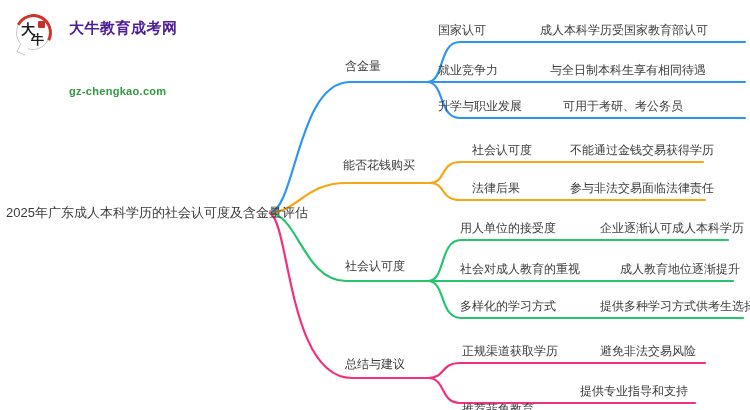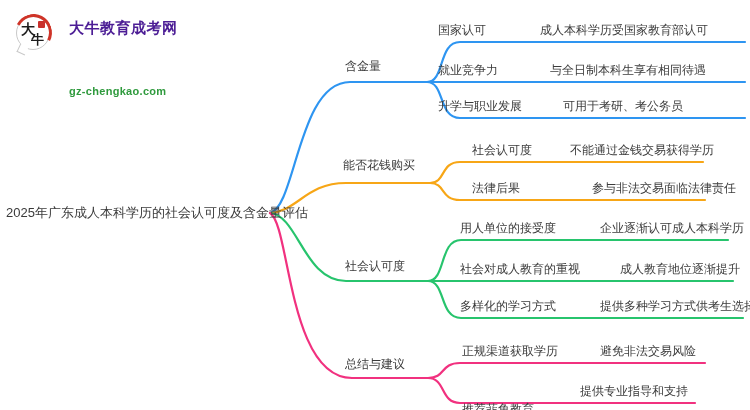--- a/index.html
+++ b/index.html
@@ -74,21 +74,21 @@
   <div class="txt" style="left:438px;top:22px;">国家认可</div>
   <div class="txt" style="left:540px;top:22px;">成人本科学历受国家教育部认可</div>
   <div class="txt" style="left:438px;top:62px;">就业竞争力</div>
   <div class="txt" style="left:550px;top:62px;">与全日制本科生享有相同待遇</div>
   <div class="txt" style="left:563px;top:98px;">可用于考研、考公务员</div>
   <div class="txt" style="left:438px;top:98px;">升学与职业发展</div>
 
   <div class="txt" style="left:472px;top:142px;">社会认可度</div>
   <div class="txt" style="left:570px;top:142px;">不能通过金钱交易获得学历</div>
   <div class="txt" style="left:472px;top:180px;">法律后果</div>
-  <div class="txt" style="left:570px;top:180px;margin-left:22px;">参与非法交易面临法律责任</div>
+  <div class="txt" style="left:570px;top:180px;">参与非法交易面临法律责任</div>
 
   <div class="txt" style="left:460px;top:220px;">用人单位的接受度</div>
   <div class="txt" style="left:460px;top:261px;">社会对成人教育的重视</div>
   <div class="txt" style="left:600px;top:220px;">企业逐渐认可成人本科学历</div>
   <div class="txt" style="left:620px;top:261px;">成人教育地位逐渐提升</div>
   <div class="txt" style="left:460px;top:298px;">多样化的学习方式</div>
   <div class="txt" style="left:600px;top:298px;">提供多种学习方式供考生选择</div>
 
   <div class="txt" style="left:462px;top:343px;">正规渠道获取学历</div>
   <div class="txt" style="left:600px;top:343px;">避免非法交易风险</div>

